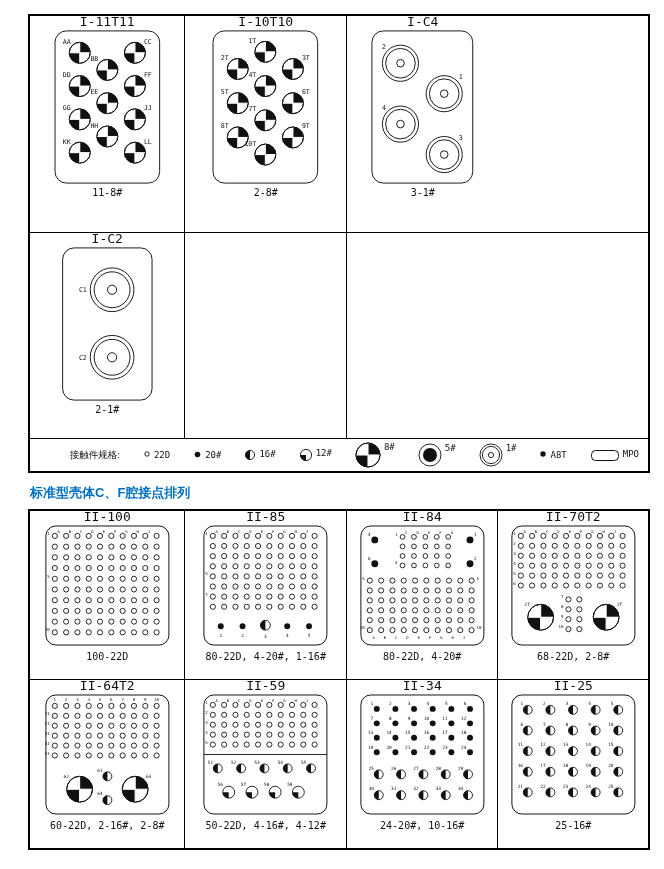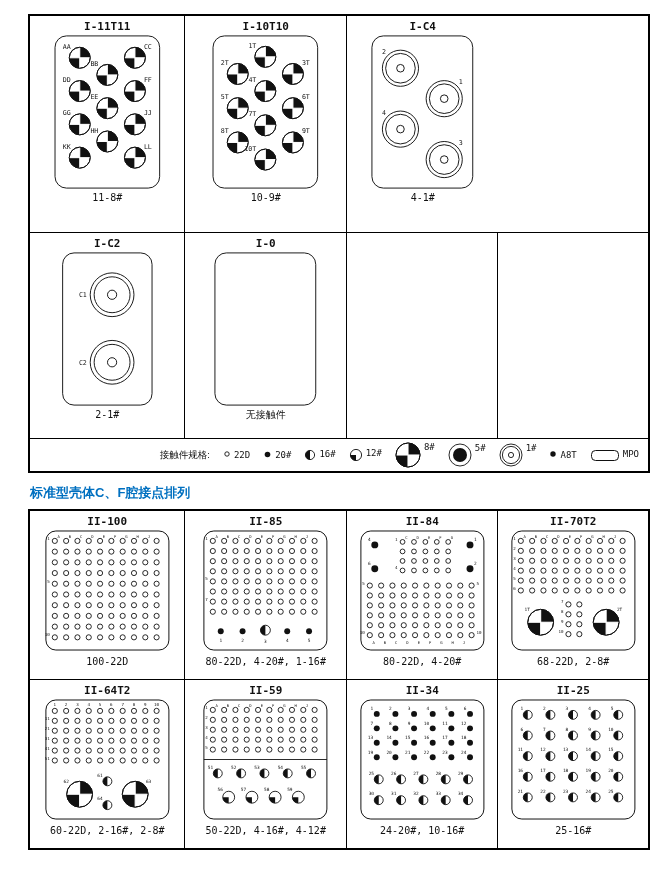--- a/index.html
+++ b/index.html
@@ -8,27 +8,27 @@
   .doc{position:absolute;left:28px;top:14px;width:622px;}
   .tbl{border:2px solid #000;background:#fff;}
   .trow{display:grid;grid-template-columns:25.16% 26.13% 24.52% 24.19%;}
   .rowline{border-bottom:1px solid #000;}
   .cell{border-right:1px solid #000;display:flex;flex-direction:column;
         align-items:center;overflow:hidden;}
   .cell:last-child{border-right:none;}
   .t1r1 .cell{height:216px;}
   .t1r2 .cell{height:205px;text-align:right;}
   .t2r .cell{height:168px;}
-  .ptitle{font-size:11px;margin-top:5px;line-height:11px;white-space:nowrap;font-weight:bold;}
+  .ptitle{font-size:13px;line-height:11px;white-space:nowrap;}
   .pcaption{font-size:10px;margin-top:2px;line-height:11px;white-space:nowrap;}
   .psvg{display:block;}
   .psvg.t1{height:156px;margin-top:2px;}
   .psvg.t2{height:125px;margin-top:2px;}
   .legend{height:32px;border-top:1px solid #000;display:flex;align-items:center;
-          justify-content:flex-end;gap:13px;padding-right:9px;font-size:9px;}
+          justify-content:flex-end;gap:23px;padding-right:9px;font-size:9px;}
   .legend-label{font-family:"Liberation Sans",sans-serif;font-size:9.5px;}
   .legend-item{display:flex;align-items:flex-start;gap:3px;}
   .heading{margin:11px 0 7px 2px;font-family:"Liberation Sans",sans-serif;
            font-weight:bold;font-size:13px;}
 </style>
 </head>
 <body>
 
 <div class="doc">
 
@@ -186,21 +186,21 @@
             <circle cx="104" cy="114" r="11" fill="none" stroke="#111111" stroke-width="1"></circle>
             <text x="113.42" y="104.58" font-size="7" text-anchor="start" fill="#111111" font-family="DejaVu Sans Mono, monospace">9T</text>
             <circle cx="75" cy="132" r="11" fill="#fff" stroke="#111111" stroke-width="1"></circle>
             <path d="M 75 132 L 75 121 A 11 11 0 0 1 86 132 Z" fill="#111111"></path>
             <path d="M 75 132 L 75 143 A 11 11 0 0 1 64 132 Z" fill="#111111"></path>
             <line x1="64" y1="132" x2="86" y2="132" stroke="#fff" stroke-width="1.1"></line>
             <line x1="75" y1="121" x2="75" y2="143" stroke="#fff" stroke-width="1.1"></line>
             <circle cx="75" cy="132" r="11" fill="none" stroke="#111111" stroke-width="1"></circle>
             <text x="65.58" y="122.58" font-size="7" text-anchor="end" fill="#111111" font-family="DejaVu Sans Mono, monospace">10T</text>
           </svg>
-        <div class="pcaption">10-9#</div>
+        <div class="pcaption">2-8#</div>
       </div>
       <div class="cell">
         <div class="ptitle">I-C4</div>
         <svg class="psvg t1" viewBox="0 0 150 164">
             <rect x="22" y="2" width="106" height="160" rx="12" fill="none" stroke="#111111" stroke-width="1"></rect>
             <circle cx="52" cy="36" r="19" fill="none" stroke="#111111" stroke-width="1"></circle>
             <circle cx="52" cy="36" r="15.579999999999998" fill="none" stroke="#111111" stroke-width="1"></circle>
             <circle cx="52" cy="36" r="3.9899999999999998" fill="none" stroke="#111111" stroke-width="1"></circle>
             <text x="36.82" y="20.82" font-size="7" text-anchor="end" fill="#111111" font-family="DejaVu Sans Mono, monospace">2</text>
             <circle cx="98" cy="68" r="19" fill="none" stroke="#111111" stroke-width="1"></circle>
@@ -209,45 +209,38 @@
             <text x="113.18" y="52.82" font-size="7" text-anchor="start" fill="#111111" font-family="DejaVu Sans Mono, monospace">1</text>
             <circle cx="52" cy="100" r="19" fill="none" stroke="#111111" stroke-width="1"></circle>
             <circle cx="52" cy="100" r="15.579999999999998" fill="none" stroke="#111111" stroke-width="1"></circle>
             <circle cx="52" cy="100" r="3.9899999999999998" fill="none" stroke="#111111" stroke-width="1"></circle>
             <text x="36.82" y="84.82" font-size="7" text-anchor="end" fill="#111111" font-family="DejaVu Sans Mono, monospace">4</text>
             <circle cx="98" cy="132" r="19" fill="none" stroke="#111111" stroke-width="1"></circle>
             <circle cx="98" cy="132" r="15.579999999999998" fill="none" stroke="#111111" stroke-width="1"></circle>
             <circle cx="98" cy="132" r="3.9899999999999998" fill="none" stroke="#111111" stroke-width="1"></circle>
             <text x="113.18" y="116.82" font-size="7" text-anchor="start" fill="#111111" font-family="DejaVu Sans Mono, monospace">3</text>
           </svg>
-        <div class="pcaption">4-1#</div>
+        <div class="pcaption">3-1#</div>
       </div>
     </div>
     <div class="trow t1r2">
       <div class="cell">
         <div class="ptitle">I-C2</div>
         <svg class="psvg t1" viewBox="0 0 150 164">
             <rect x="28" y="2" width="94" height="160" rx="12" fill="none" stroke="#111111" stroke-width="1"></rect>
             <circle cx="80" cy="46" r="23" fill="none" stroke="#111111" stroke-width="1"></circle>
             <circle cx="80" cy="46" r="18.86" fill="none" stroke="#111111" stroke-width="1"></circle>
             <circle cx="80" cy="46" r="4.83" fill="none" stroke="#111111" stroke-width="1"></circle>
             <text x="53.5" y="48.5" font-size="7" text-anchor="end" fill="#111111" font-family="DejaVu Sans Mono, monospace">C1</text>
             <circle cx="80" cy="117" r="23" fill="none" stroke="#111111" stroke-width="1"></circle>
             <circle cx="80" cy="117" r="18.86" fill="none" stroke="#111111" stroke-width="1"></circle>
             <circle cx="80" cy="117" r="4.83" fill="none" stroke="#111111" stroke-width="1"></circle>
             <text x="53.5" y="119.5" font-size="7" text-anchor="end" fill="#111111" font-family="DejaVu Sans Mono, monospace">C2</text>
           </svg>
         <div class="pcaption">2-1#</div>
-      </div>
-      <div class="cell">
-        <div class="ptitle">I-0</div>
-        <svg class="psvg t1" viewBox="0 0 150 164">
-            <rect x="22" y="2" width="106" height="160" rx="12" fill="none" stroke="#111111" stroke-width="1"></rect>
-          </svg>
-        <div class="pcaption">无接触件</div>
       </div>
       <div class="cell"></div>
       <div class="cell"></div>
     </div>
     <div class="legend">
       <span class="legend-label">接触件规格:</span>
       <span class="legend-item">
         <svg width="8" height="8" viewBox="0 0 8 8">
             <circle cx="4" cy="4" r="2.2" fill="none" stroke="#111111" stroke-width="0.9"></circle>
           </svg>

